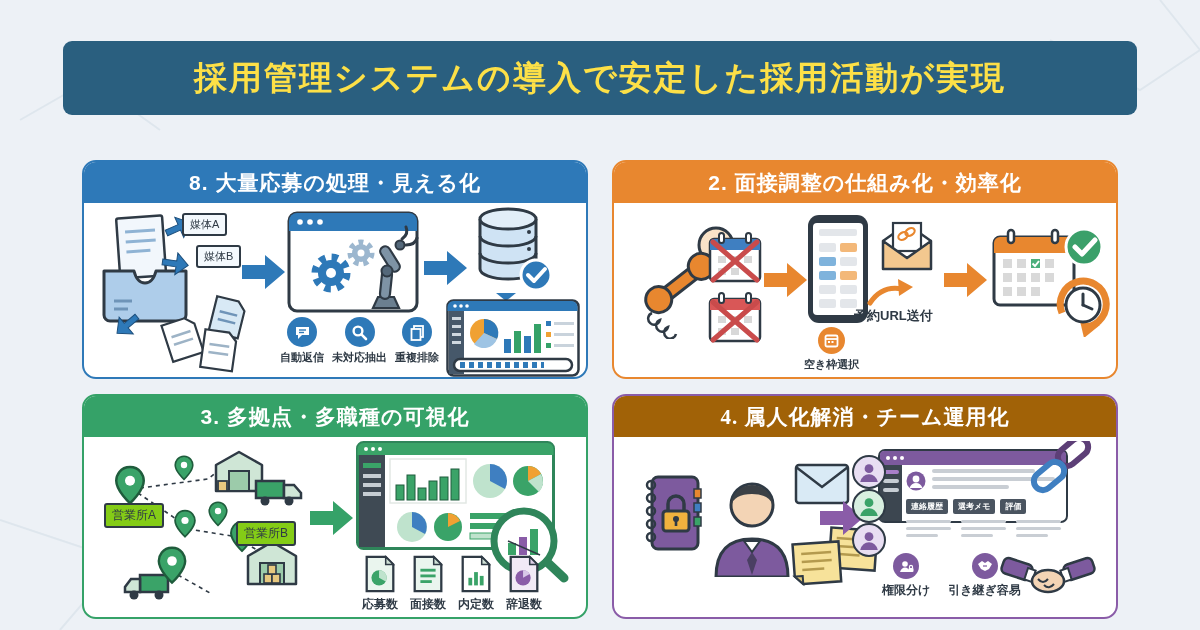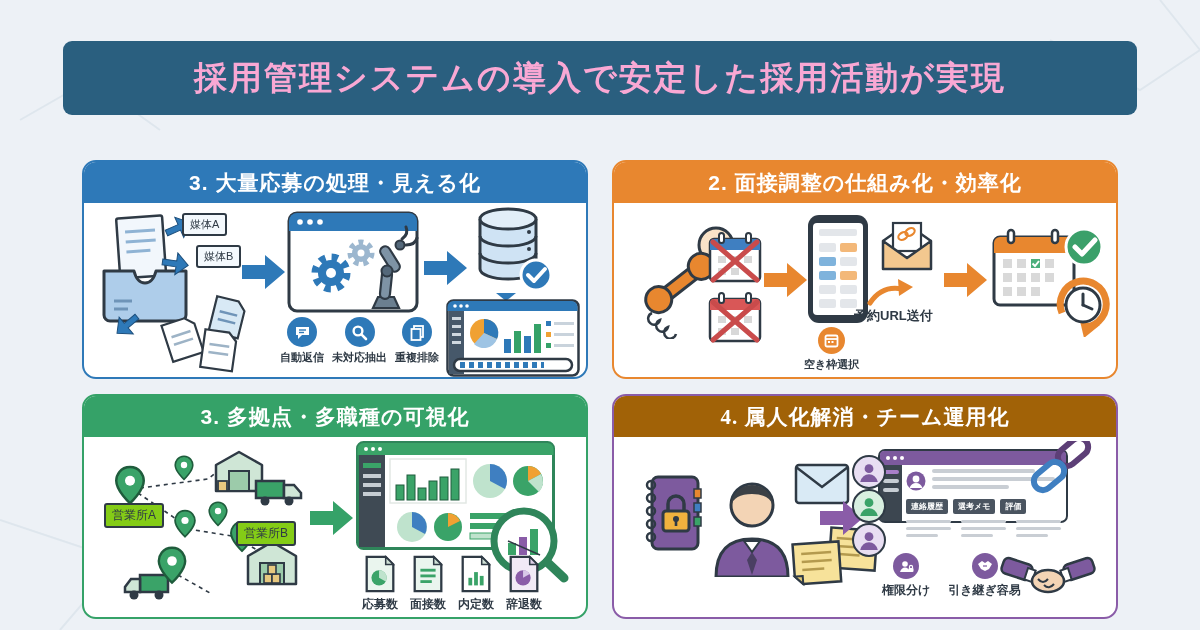--- a/index.html
+++ b/index.html
@@ -12,21 +12,21 @@
     color:#2f3a45;
   }
   .bg-lines { position:absolute; inset:0; opacity:.07; }
 
   
   .banner {
     position:absolute; left:63px; top:41px; width:1074px; height:74px;
     background:#2a5f7f; border-radius:9px;
     display:flex; align-items:center; justify-content:center;
   }
-  .banner h1 { color:#f9a8d4; font-size:33px; font-weight:bold; letter-spacing:2px; }
+  .banner h1 { color:#fde047; font-size:33px; font-weight:bold; letter-spacing:2px; }
 
   
   .panel { position:absolute; background:#fff; border-radius:14px; overflow:hidden; }
   .p1 { left:82px;  top:160px; width:506px; height:219px; border:2.5px solid #2e79b8; }
   .p2 { left:612px; top:160px; width:506px; height:219px; border:2.5px solid #e8872f; }
   .p3 { left:82px;  top:394px; width:506px; height:225px; border:2.5px solid #35a268; }
   .p4 { left:612px; top:394px; width:506px; height:225px; border:2.5px solid #8a5ca8; }
   .phead { height:41px; display:flex; align-items:center; justify-content:center;
            color:#fff; font-size:21px; font-weight:bold; letter-spacing:1px; }
   .p1 .phead { background:#2e79b8; }
@@ -86,21 +86,21 @@
   <polyline points="0,520 120,560 60,630" fill="none" stroke="#2a5f7f" stroke-width="2"></polyline>
   <polyline points="1050,40 1140,90 1200,50 1160,0" fill="none" stroke="#2a5f7f" stroke-width="2"></polyline>
   <polyline points="20,120 90,80 160,130" fill="none" stroke="#2a5f7f" stroke-width="2"></polyline>
 </svg>
 
 <div class="banner">
   <h1>採用管理システムの導入で安定した採用活動が実現</h1>
 </div>
 
 <div class="panel p1">
-  <div class="phead">3. 大量応募の処理・見える化</div>
+  <div class="phead">8. 大量応募の処理・見える化</div>
   <div class="pbody">
 
     <svg class="abs" style="left:8px;top:6px" width="160" height="166" viewBox="0 0 160 166">
       <g transform="rotate(-4 48 36)">
         <rect x="26" y="8" width="46" height="60" rx="2" fill="#f2f7fc" stroke="#2f3a45" stroke-width="2.5"></rect>
         <line x1="34" y1="22" x2="64" y2="22" stroke="#8fb3d4" stroke-width="3"></line>
         <line x1="34" y1="32" x2="64" y2="32" stroke="#8fb3d4" stroke-width="3"></line>
         <line x1="34" y1="42" x2="58" y2="42" stroke="#8fb3d4" stroke-width="3"></line>
       </g>
       <path d="M12 62 h30 q3 12 11 12 q8 0 11 -12 h30 v44 a6 6 0 0 1 -6 6 H18 a6 6 0 0 1 -6 -6 z" fill="#aecdea" stroke="#2f3a45" stroke-width="3" stroke-linejoin="round"></path>

